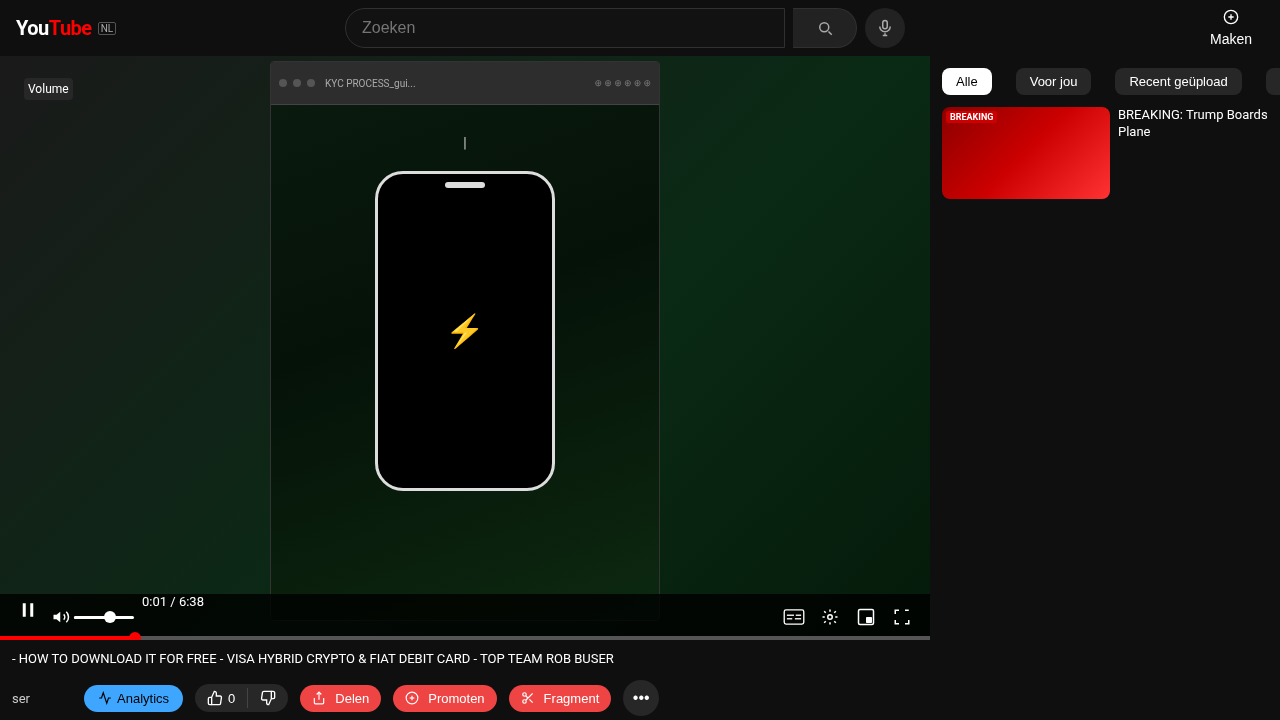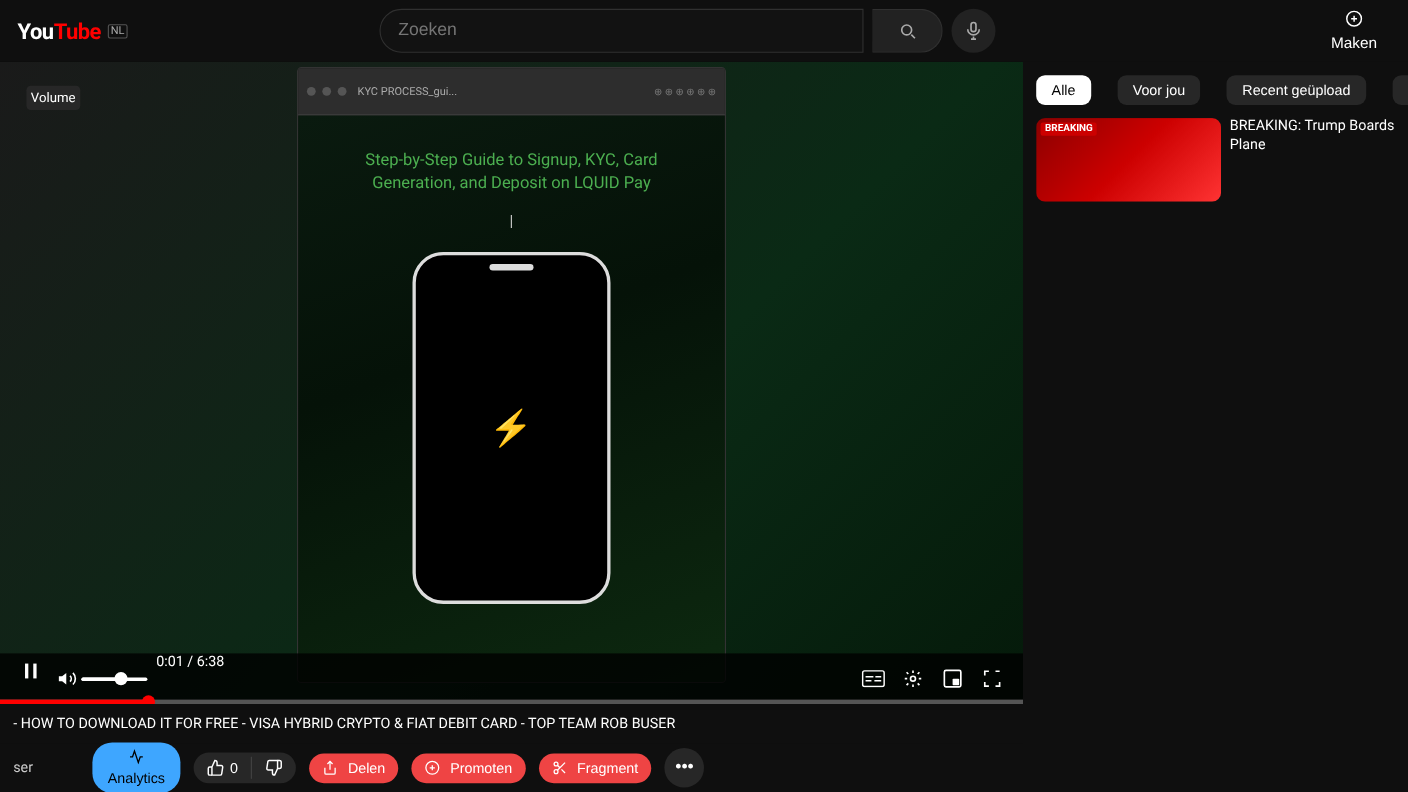--- a/index.html
+++ b/index.html
@@ -366,21 +366,20 @@
     .action-btn {
       display: flex;
       align-items: center;
       gap: 5px;
       padding: 6px 14px;
       border-radius: 18px;
       border: none;
       font-size: 13px;
       cursor: pointer;
       font-weight: 500;
-      flex-direction: column;
     }
     .btn-analytics {
       background: #3ea6ff;
       color: #000;
     }
     .btn-edit {
       background: #3ea6ff;
       color: #000;
     }
     .like-section {
@@ -472,21 +471,21 @@
     
     .suggested-item {
       display: flex;
       gap: 8px;
       margin-bottom: 8px;
       cursor: pointer;
     }
     .suggested-thumb {
       width: 168px;
       min-width: 168px;
-      height: 76px;
+      height: 92px;
       background: #1a1a1a;
       border-radius: 8px;
       overflow: hidden;
       position: relative;
     }
     .thumb-news {
       width: 100%;
       height: 100%;
       background: linear-gradient(135deg, #8b0000 0%, #c00 50%, #ff3333 100%);
       display: flex;
@@ -563,25 +562,20 @@
     <div class="doc-overlay">
       <div class="doc-toolbar">
         <div class="doc-toolbar-dot"></div>
         <div class="doc-toolbar-dot"></div>
         <div class="doc-toolbar-dot"></div>
         <span class="doc-title">KYC PROCESS_gui...</span>
 
         <span style="margin-left:auto;font-size:9px;color:#777">⊕ ⊕ ⊕ ⊕ ⊕ ⊕</span>
       </div>
       <div class="doc-body">
-        <div class="doc-heading">
-          <span>Step-by-Step Guide to Signup, KYC, Card</span><br>
-          <span>Generation, and Deposit on</span>
-          <span style="color:#4caf50">LQUID Pay</span>
-        </div>
 
         <div style="font-size:14px;color:#ccc;margin-bottom:10px;">|</div>
         <div class="phone-mockup">
           <div class="phone-notch"></div>
           <div class="phone-logo">⚡</div>
         </div>
       </div>
     </div>
   </div>
 </div>

